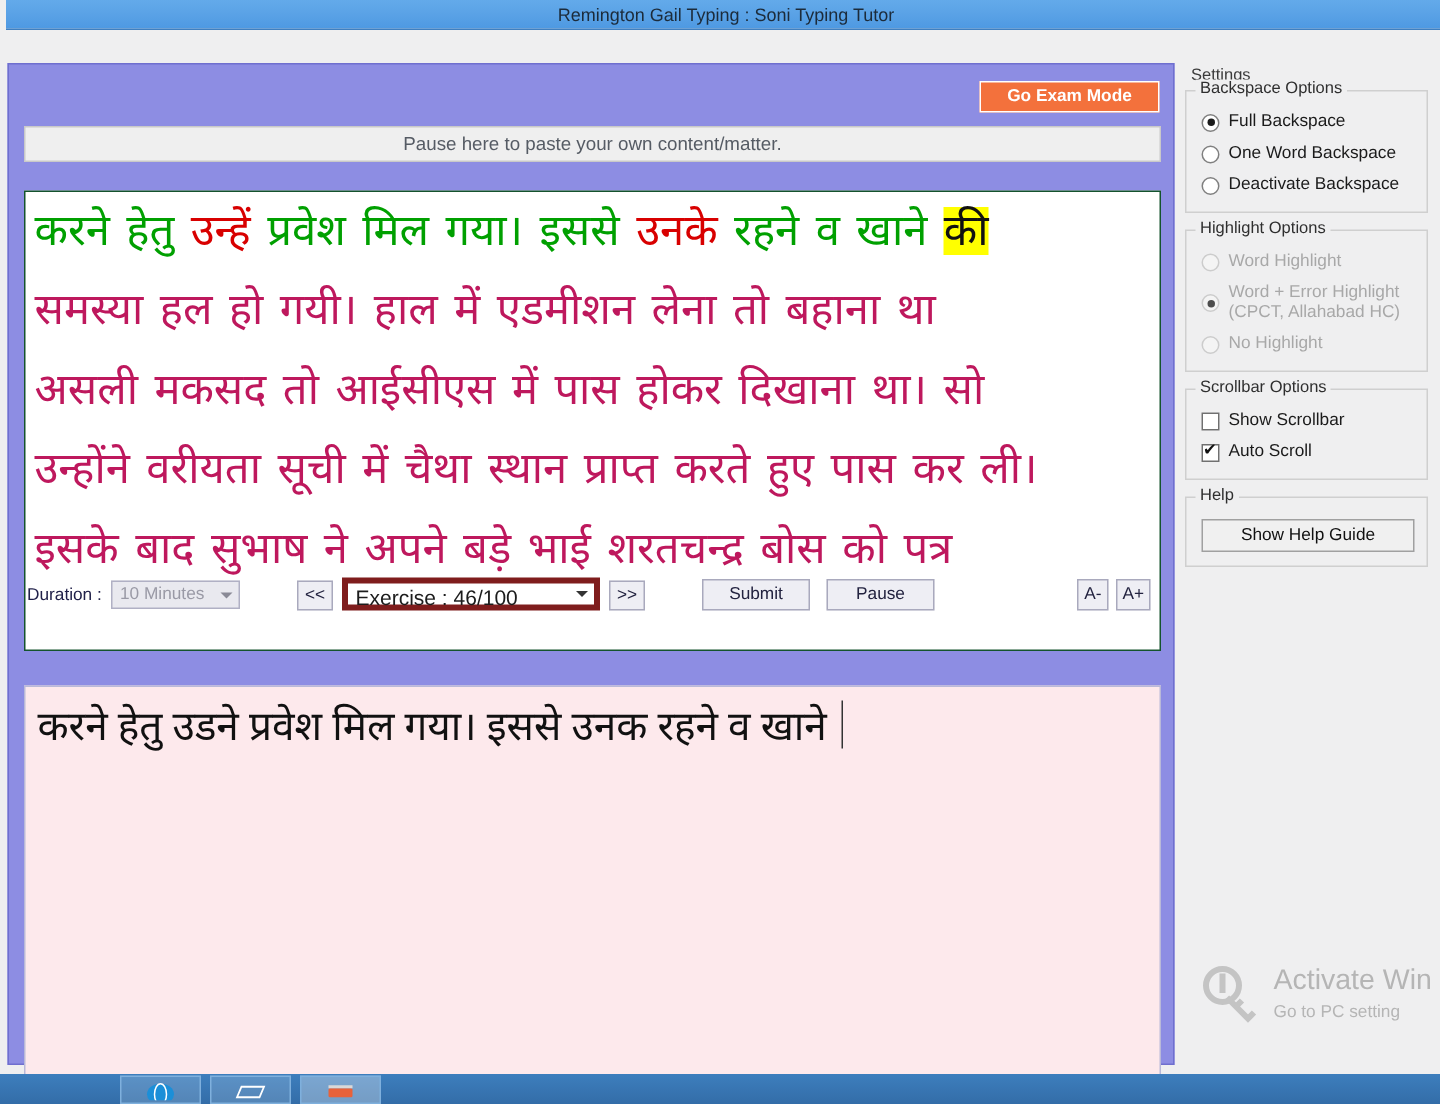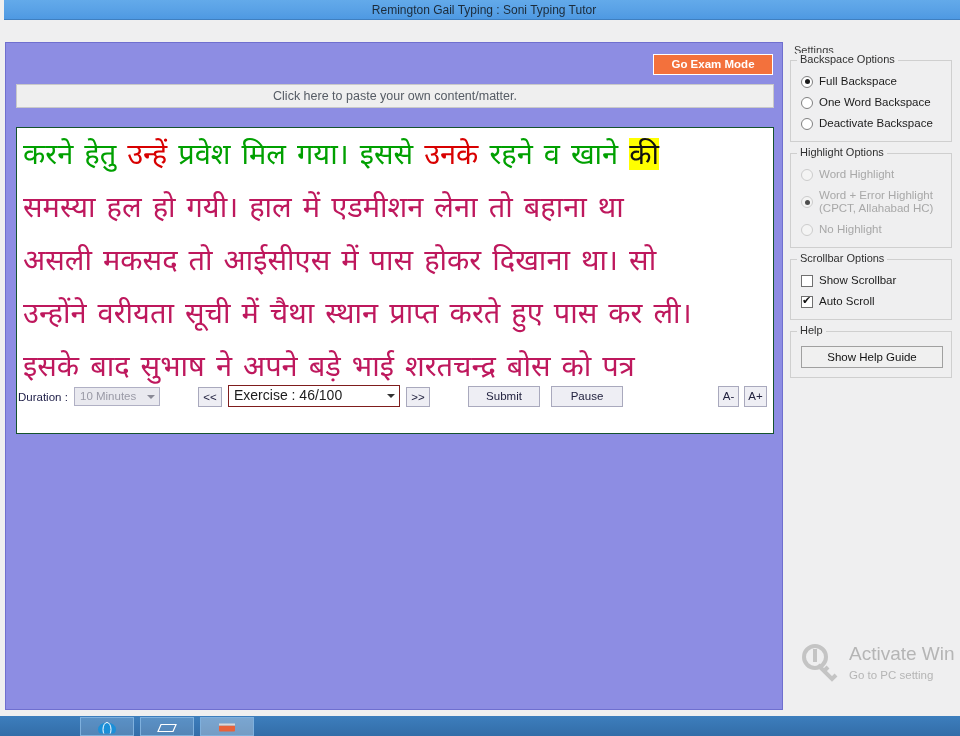--- a/index.html
+++ b/index.html
@@ -84,21 +84,21 @@
   .tb-label {
     position: absolute; font-size: 11.5px; color: #21214a; line-height: 20px;
   }
   .tb-combo {
     position: absolute; height: 19px;
     background: #e9e9ef; border: 1px solid #b0b0c4;
     font-size: 11.5px; color: #9a9aa6; line-height: 17px;
     padding-left: 5px; cursor: default;
   }
   .tb-combo.active {
-    background: #ffffff; border: 1px solid #7f1d1d; color: #1c1c1c;
+    background: #ffffff; border: 4px solid #7f1d1d; color: #1c1c1c;
     font-size: 14px; line-height: 19px; height: 22px;
   }
   .tb-combo .arrow {
     position: absolute; right: 4px; top: 50%; margin-top: -2px;
     width: 0; height: 0;
     border-left: 4px solid transparent; border-right: 4px solid transparent;
     border-top: 4px solid #8a8a96;
   }
   .tb-combo.active .arrow { border-top-color: #333333; }
   .tb-btn {
@@ -215,21 +215,21 @@
   <div class="titlebar">
     <span>Remington Gail Typing : Soni Typing Tutor</span>
   </div>
 
   <div class="desktop"></div>
 
   <div class="mainpanel">
 
     <div class="exam-btn">Go Exam Mode</div>
 
-    <div class="paste-bar">Click here to paste your own content/matter.</div>
+    <div class="paste-bar">Pause here to paste your own content/matter.</div>
 
     <div class="exercise-area" id="exercise-area">
         <div class="ex-line"><span class="w-green">करने</span><span class="w-green">हेतु</span><span class="w-red">उन्हें</span><span class="w-green">प्रवेश</span><span class="w-green">मिल</span><span class="w-green">गया।</span><span class="w-green">इससे</span><span class="w-red">उनके</span><span class="w-green">रहने</span><span class="w-green">व</span><span class="w-green">खाने</span><span class="w-cur">की</span></div>
         <div class="ex-line"><span class="w-black">समस्या</span><span class="w-black">हल</span><span class="w-black">हो</span><span class="w-black">गयी।</span><span class="w-black">हाल</span><span class="w-black">में</span><span class="w-black">एडमीशन</span><span class="w-black">लेना</span><span class="w-black">तो</span><span class="w-black">बहाना</span><span class="w-black">था</span></div>
         <div class="ex-line"><span class="w-black">असली</span><span class="w-black">मकसद</span><span class="w-black">तो</span><span class="w-black">आईसीएस</span><span class="w-black">में</span><span class="w-black">पास</span><span class="w-black">होकर</span><span class="w-black">दिखाना</span><span class="w-black">था।</span><span class="w-black">सो</span></div>
         <div class="ex-line"><span class="w-black">उन्होंने</span><span class="w-black">वरीयता</span><span class="w-black">सूची</span><span class="w-black">में</span><span class="w-black">चैथा</span><span class="w-black">स्थान</span><span class="w-black">प्राप्त</span><span class="w-black">करते</span><span class="w-black">हुए</span><span class="w-black">पास</span><span class="w-black">कर</span><span class="w-black">ली।</span></div>
         <div class="ex-line"><span class="w-black">इसके</span><span class="w-black">बाद</span><span class="w-black">सुभाष</span><span class="w-black">ने</span><span class="w-black">अपने</span><span class="w-black">बड़े</span><span class="w-black">भाई</span><span class="w-black">शरतचन्द्र</span><span class="w-black">बोस</span><span class="w-black">को</span><span class="w-black">पत्र</span></div>
       </div>
 
     <div class="toolbar">
@@ -244,20 +244,25 @@
         <span class="arrow"></span>
       </div>
       <div class="tb-btn" style="left:400px; top:4px; width:24px; height:20px;">&gt;&gt;</div>
       <div class="tb-btn" style="left:462px; top:3px; width:72px; height:21px;">Submit</div>
       <div class="tb-btn" style="left:545px; top:3px; width:72px; height:21px;">Pause</div>
       <div class="timer" style="left:625px; top:2px;">09:33</div>
       <div class="tb-btn" style="left:712px; top:3px; width:21px; height:21px;">A-</div>
       <div class="tb-btn" style="left:738px; top:3px; width:23px; height:21px;">A+</div>
     </div>
 
+    <div class="typing-area">
+      <div class="ty-line">
+        <span id="typed-text">करने हेतु उडने प्रवेश मिल गया। इससे उनक रहने व खाने</span><span class="caret"></span>
+      </div>
+    </div>
 
   </div>
 
   <div class="settings">
     <div class="settings-title">Settings</div>
 
     <div class="group">
       <span class="legend">Backspace Options</span>
       <div class="opt">
         <span class="radio on"></span>

